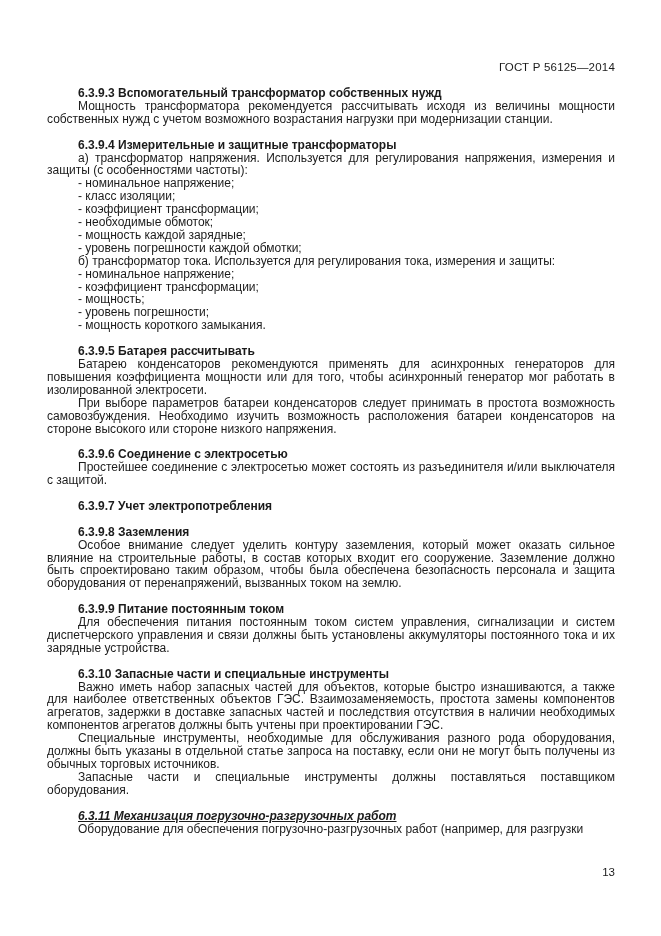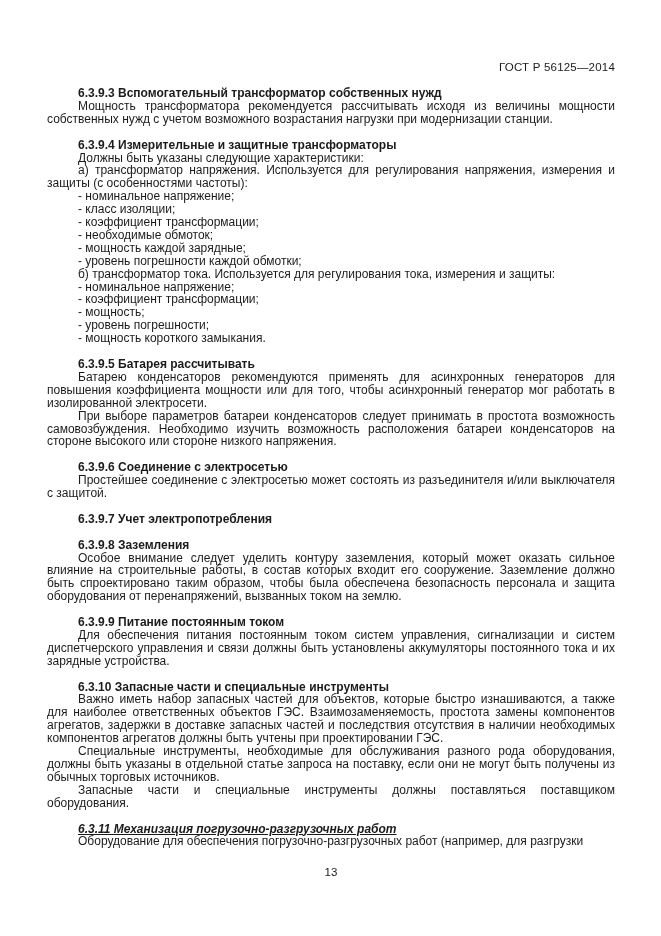--- a/index.html
+++ b/index.html
@@ -37,21 +37,21 @@
     text-indent: 31px;
   }
   .heading { font-weight: 700; }
   .heading.italic { font-style: italic; text-decoration: underline; }
   .para { text-align: justify; }
   .page-number {
     position: absolute;
     top: 866px;
     left: 47px;
     width: 568px;
-    text-align: center;
+    text-align: right;
     font-size: 11.5px;
   }
 </style>
 </head>
 <body>
 
 <div class="page">
 
   <div class="doc-header">
     <span>ГОСТ Р 56125—2014</span>
@@ -59,21 +59,20 @@
 
   <div class="content">
 
     <div class="section">
       <p class="heading">6.3.9.3 Вспомогательный трансформатор собственных нужд</p>
       <p class="para">Мощность трансформатора рекомендуется рассчитывать исходя из величины мощности собственных нужд с учетом возможного возрастания нагрузки при модернизации станции.</p>
     </div>
 
     <div class="section">
       <p class="heading">6.3.9.4 Измерительные и защитные трансформаторы</p>
-      <p class="para">Должны быть указаны следующие характеристики:</p>
       <p class="para">а) трансформатор напряжения. Используется для регулирования напряжения, измерения и защиты (с особенностями частоты):</p>
       <p class="para">- номинальное напряжение;</p>
       <p class="para">- класс изоляции;</p>
       <p class="para">- коэффициент трансформации;</p>
       <p class="para">- необходимые обмоток;</p>
       <p class="para">- мощность каждой зарядные;</p>
       <p class="para">- уровень погрешности каждой обмотки;</p>
       <p class="para">б) трансформатор тока. Используется для регулирования тока, измерения и защиты:</p>
       <p class="para">- номинальное напряжение;</p>
       <p class="para">- коэффициент трансформации;</p>

